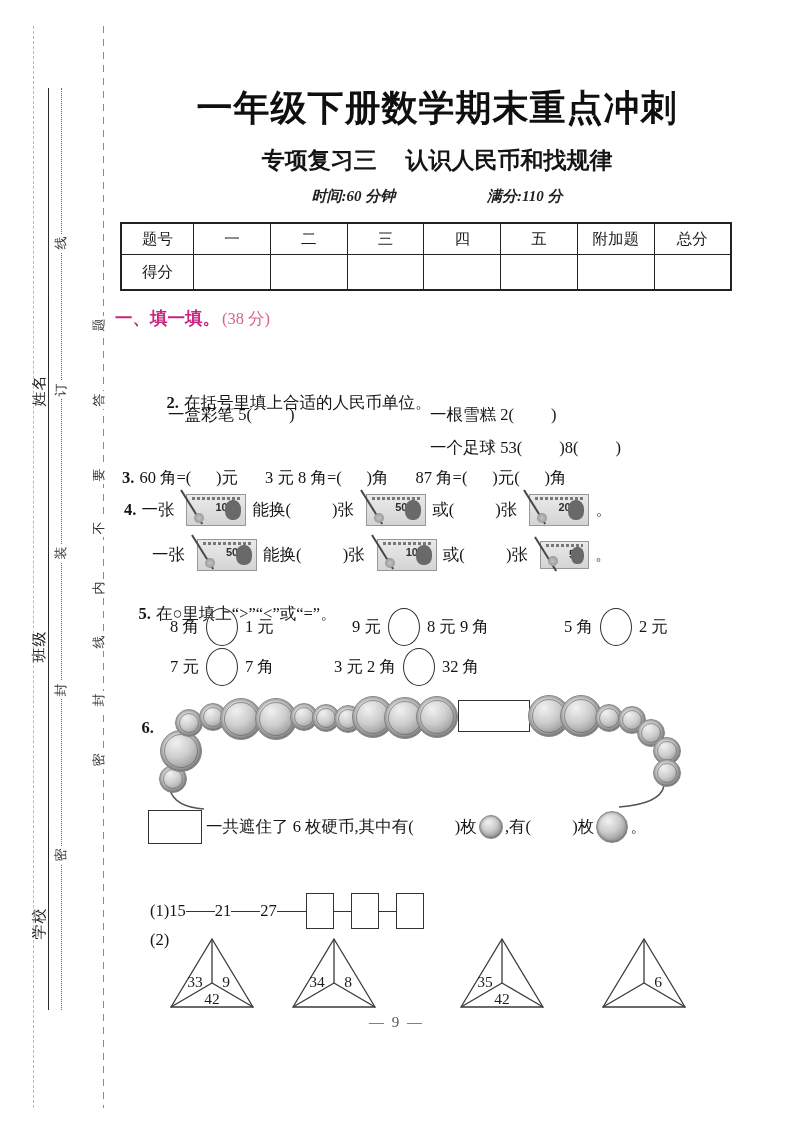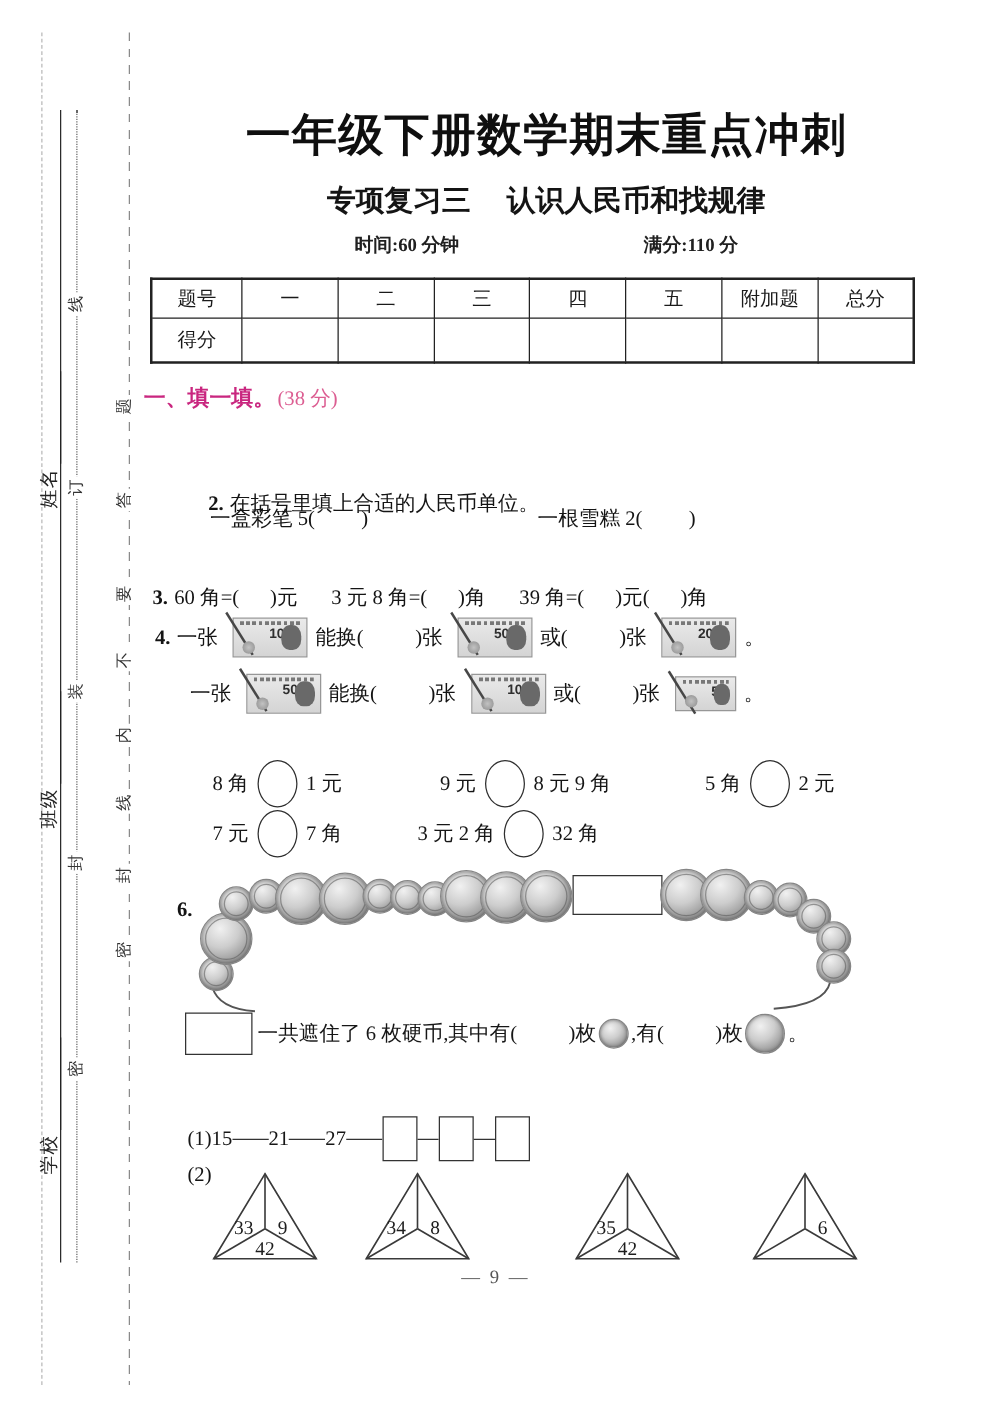--- a/index.html
+++ b/index.html
@@ -18,21 +18,21 @@
   .vchar{position:absolute;width:18px;height:18px;line-height:18px;text-align:center;font-size:13px;
         color:#333;background:#fff;transform:rotate(-90deg);}
 
   
   .title{position:absolute;left:112px;top:84px;width:650px;text-align:center;font-size:36px;
         font-weight:900;letter-spacing:1px;color:#0f0f0f;}
   .subtitle{position:absolute;left:112px;top:145px;width:650px;text-align:center;font-size:23px;
         font-weight:bold;color:#141414;}
   .infoline{position:absolute;left:112px;top:187px;width:650px;text-align:center;font-size:15px;
         font-weight:bold;color:#202020;}
-  .infoline span{margin:0 72px;}
+  .infoline span{margin:0 44px;font-style:italic;}
 
   
   #scoretable{position:absolute;left:120px;top:222px;width:612px;border-collapse:collapse;
         table-layout:fixed;border:2px solid #222;}
   #scoretable td{border:1px solid #222;text-align:center;font-size:15.5px;color:#1a1a1a;padding:0;}
   #scoretable td:first-child{width:71px;}
   #scoretable tr:first-child td{height:30px;}
   #scoretable tr:last-child td{height:34px;}
 
   
@@ -172,33 +172,37 @@
   <div class="sect">
     <span id="sectTitle" style="color: rgb(201, 38, 127);">一、填一填。</span><span class="pts" id="sectPts" style="color: rgb(220, 94, 146);">(38 分)</span>
   </div>
 
 
   <div class="qline" style="left:150px;top:372px">
     <span class="pnum">2.</span><span class="pre">在括号里填上合适的人民币单位。</span>
   </div>
   <span class="abs qline" style="left:168px;top:404px">一盒彩笔 5(         )</span>
   <span class="abs qline" style="left:430px;top:404px">一根雪糕 2(         )</span>
+  <span class="abs qline" style="left:430px;top:437px">一个足球 53(         )8(         )</span>
 
   <div class="qline flexrow" style="left:122px;top:467px">
     <span class="pnum">3.</span>
     <span class="q3seg">60 角=(      )元</span>
     <span class="q3seg">3 元 8 角=(      )角</span>
-    <span>39 角=(      )元(      )角</span>
+    <span>87 角=(      )元(      )角</span>
   </div>
 
   <div id="q4">
       <div class="qline flexrow" style="left: 124px; top: 492px;"><span class="pnum">4.</span><span class="pre">一张</span><span class="note"><span class="slash"></span><span class="topband"></span><span class="den">100</span><span class="emblem"></span><span class="portrait"></span></span><span class="pre">能换(          )张</span><span class="note"><span class="slash"></span><span class="topband"></span><span class="den">50</span><span class="emblem"></span><span class="portrait"></span></span><span class="pre">或(          )张</span><span class="note"><span class="slash"></span><span class="topband"></span><span class="den">20</span><span class="emblem"></span><span class="portrait"></span></span><span class="pre">。</span></div>
       <div class="qline flexrow" style="left: 152px; top: 537px;"><span class="pre">一张</span><span class="note"><span class="slash"></span><span class="topband"></span><span class="den">50</span><span class="emblem"></span><span class="portrait"></span></span><span class="pre">能换(          )张</span><span class="note"><span class="slash"></span><span class="topband"></span><span class="den">10</span><span class="emblem"></span><span class="portrait"></span></span><span class="pre">或(          )张</span><span class="note small"><span class="slash"></span><span class="topband"></span><span class="den">5</span><span class="emblem"></span><span class="portrait"></span></span><span class="pre">。</span></div>
     </div>
 
+  <div class="qline" style="left:122px;top:583px">
+    <span class="pnum">5.</span><span class="pre">在○里填上“&gt;”“&lt;”或“=”。</span>
+  </div>
   <div id="q5rows">
       <div class="q5row" style="top: 0px;">
         <span class="q5item" style="left: 43px;"><span class="pre">8 角</span><span class="cmp"></span><span class="pre">1 元</span></span>
         <span class="q5item" style="left: 225px;"><span class="pre">9 元</span><span class="cmp"></span><span class="pre">8 元 9 角</span></span>
         <span class="q5item" style="left: 437px;"><span class="pre">5 角</span><span class="cmp"></span><span class="pre">2 元</span></span>
       </div>
       <div class="q5row" style="top: 40px;">
         <span class="q5item" style="left: 43px;"><span class="pre">7 元</span><span class="cmp"></span><span class="pre">7 角</span></span>
         <span class="q5item" style="left: 207px;"><span class="pre">3 元 2 角</span><span class="cmp"></span><span class="pre">32 角</span></span>
       </div>

